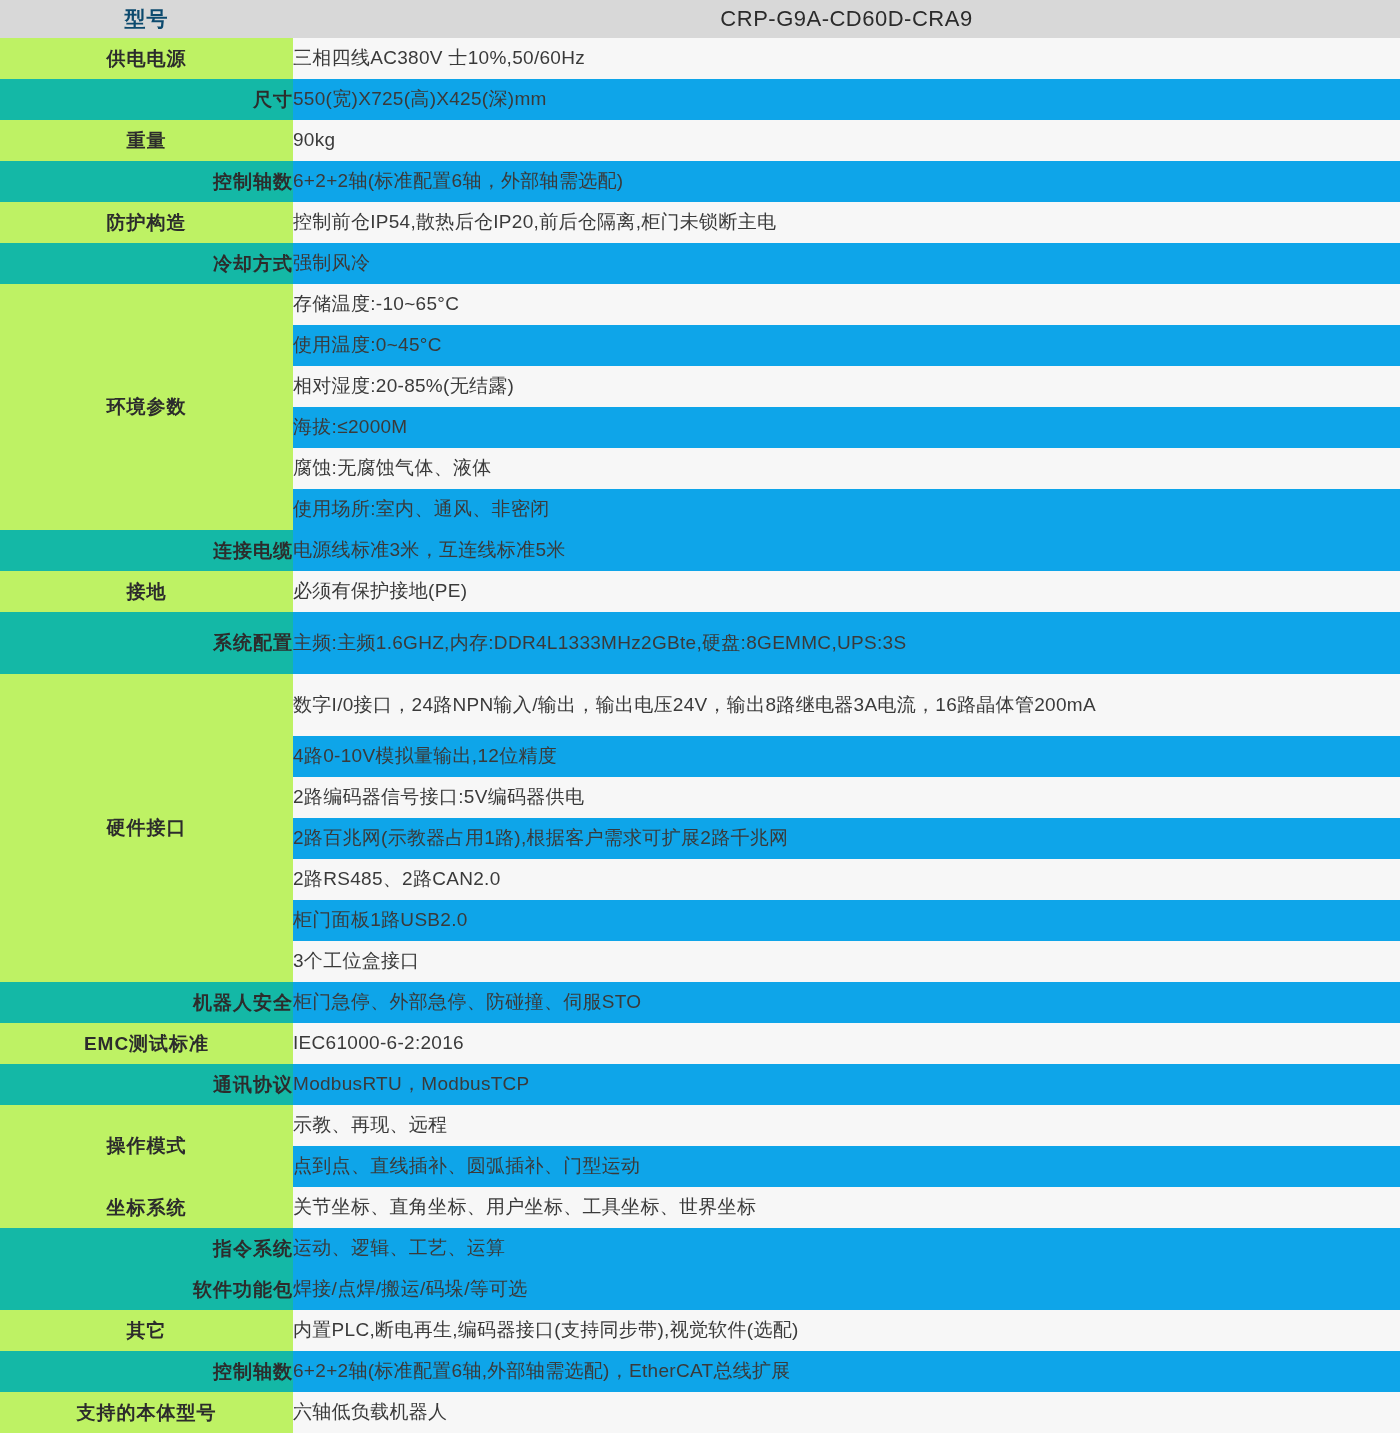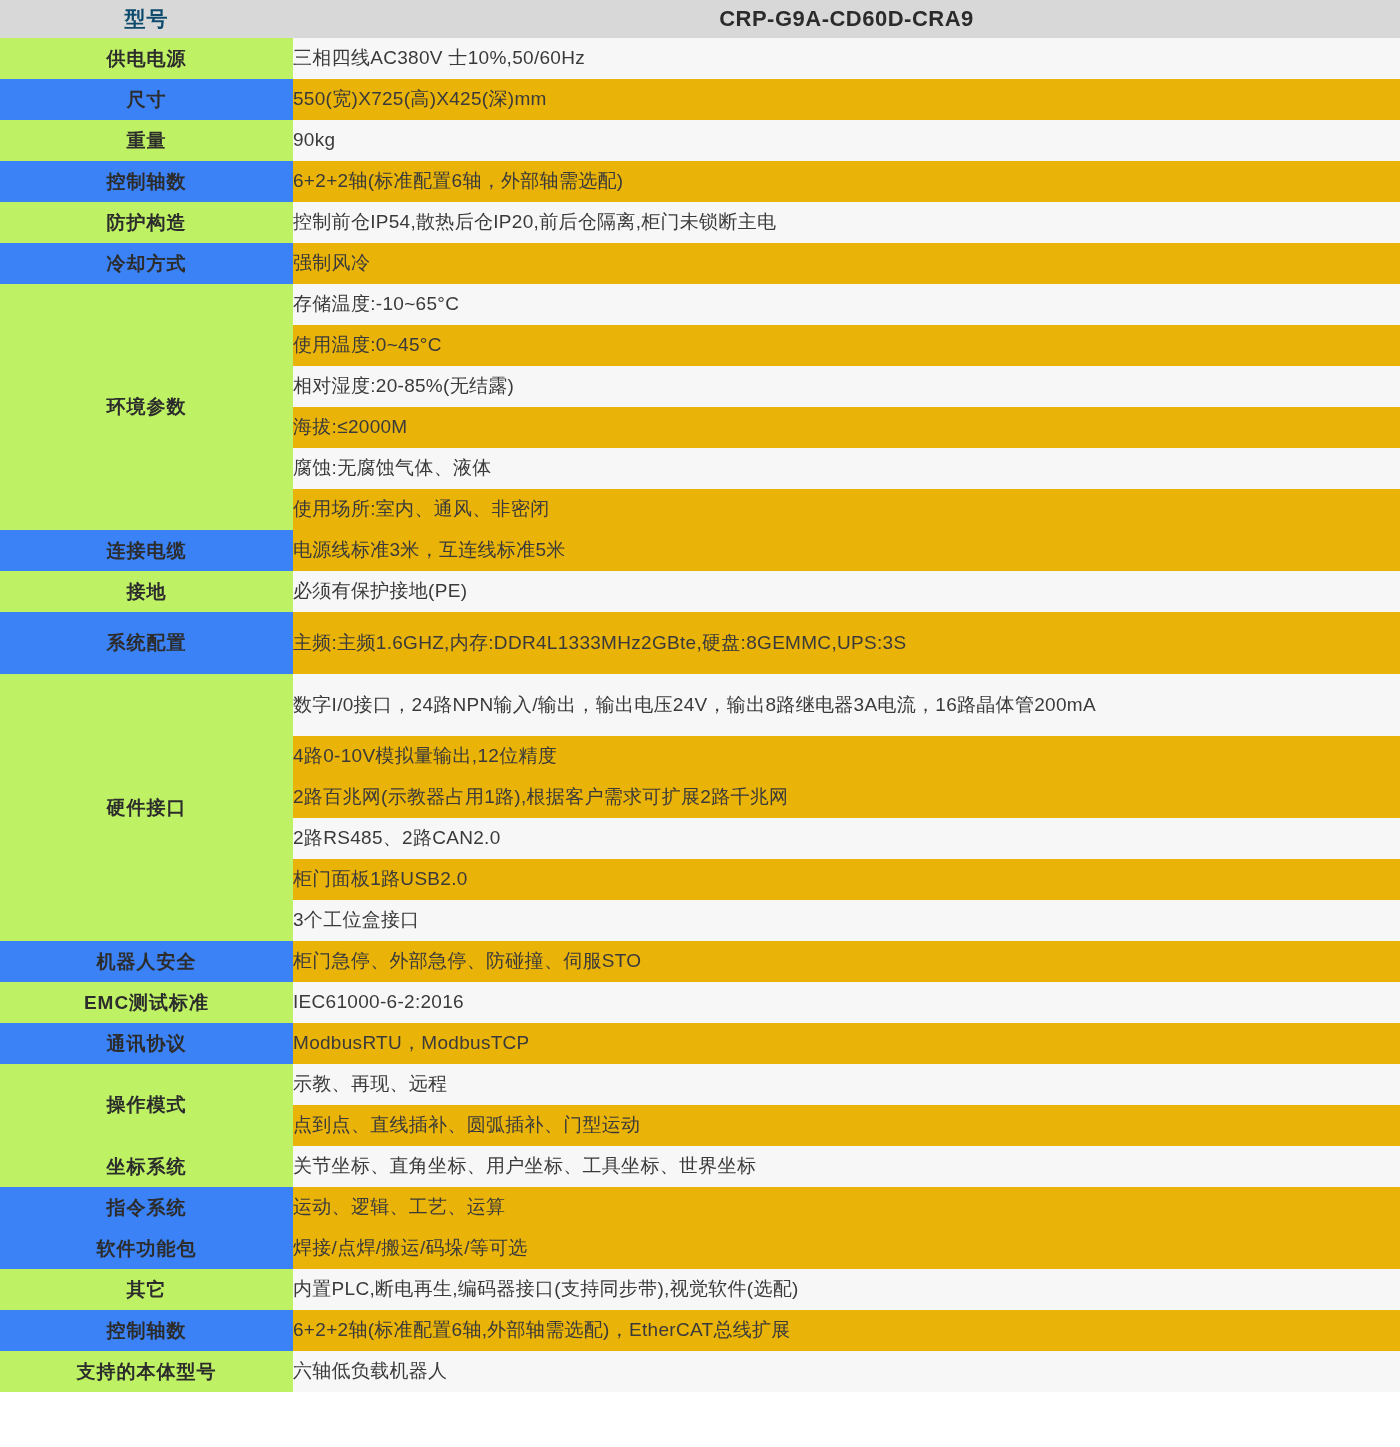--- a/index.html
+++ b/index.html
@@ -29,46 +29,46 @@
     font-size: 21px;
     font-weight: bold;
     text-align: center;
     height: 38px;
     letter-spacing: 1px;
   }
   .hdr-value {
     background: #d8d8d8;
     color: #2b2b2b;
     font-size: 22px;
-    font-weight: bold;
+    font-weight: normal;
     text-align: center;
     height: 38px;
     letter-spacing: 0.5px;
   }
   
   .lbl {
     width: 293px;
     text-align: center;
     font-size: 19px;
     font-weight: bold;
     color: #2c2c2c;
     letter-spacing: 1px;
   }
   .lbl-shade-a { background: #bef264; }
-  .lbl-shade-b { background: #3b82f6; }
+  .lbl-shade-b { background: #14b8a6; text-align: right; }
   
   .val {
     padding-left: 20px;
     font-size: 19px;
     color: #3a3a3a;
     letter-spacing: 0.3px;
     line-height: 1.5;
   }
   .val-a { background: #f7f7f7; }
-  .val-b { background: #eab308; }
+  .val-b { background: #0ea5e9; }
   .row-h { height: 41px; }
   .row-h2 { height: 62px; }
   
   .sub {
     width: 100%;
     border-collapse: collapse;
     table-layout: fixed;
   }
   .sub td {
     padding: 0;
@@ -224,20 +224,23 @@
         <td>
           <table class="sub">
             <tbody>
               <tr>
                 <td class="val val-a row-h2">数字I/0接口，24路NPN输入/输出，输出电压24V，输出8路继电器3A电流，16路晶体管200mA</td>
               </tr>
               <tr>
                 <td class="val val-b row-h">4路0-10V模拟量输出,12位精度</td>
               </tr>
               <tr>
+                <td class="val val-a row-h">2路编码器信号接口:5V编码器供电</td>
+              </tr>
+              <tr>
                 <td class="val val-b row-h">2路百兆网(示教器占用1路),根据客户需求可扩展2路千兆网</td>
               </tr>
               <tr>
                 <td class="val val-a row-h">2路RS485、2路CAN2.0</td>
               </tr>
               <tr>
                 <td class="val val-b row-h">柜门面板1路USB2.0</td>
               </tr>
               <tr>
                 <td class="val val-a row-h">3个工位盒接口</td>

